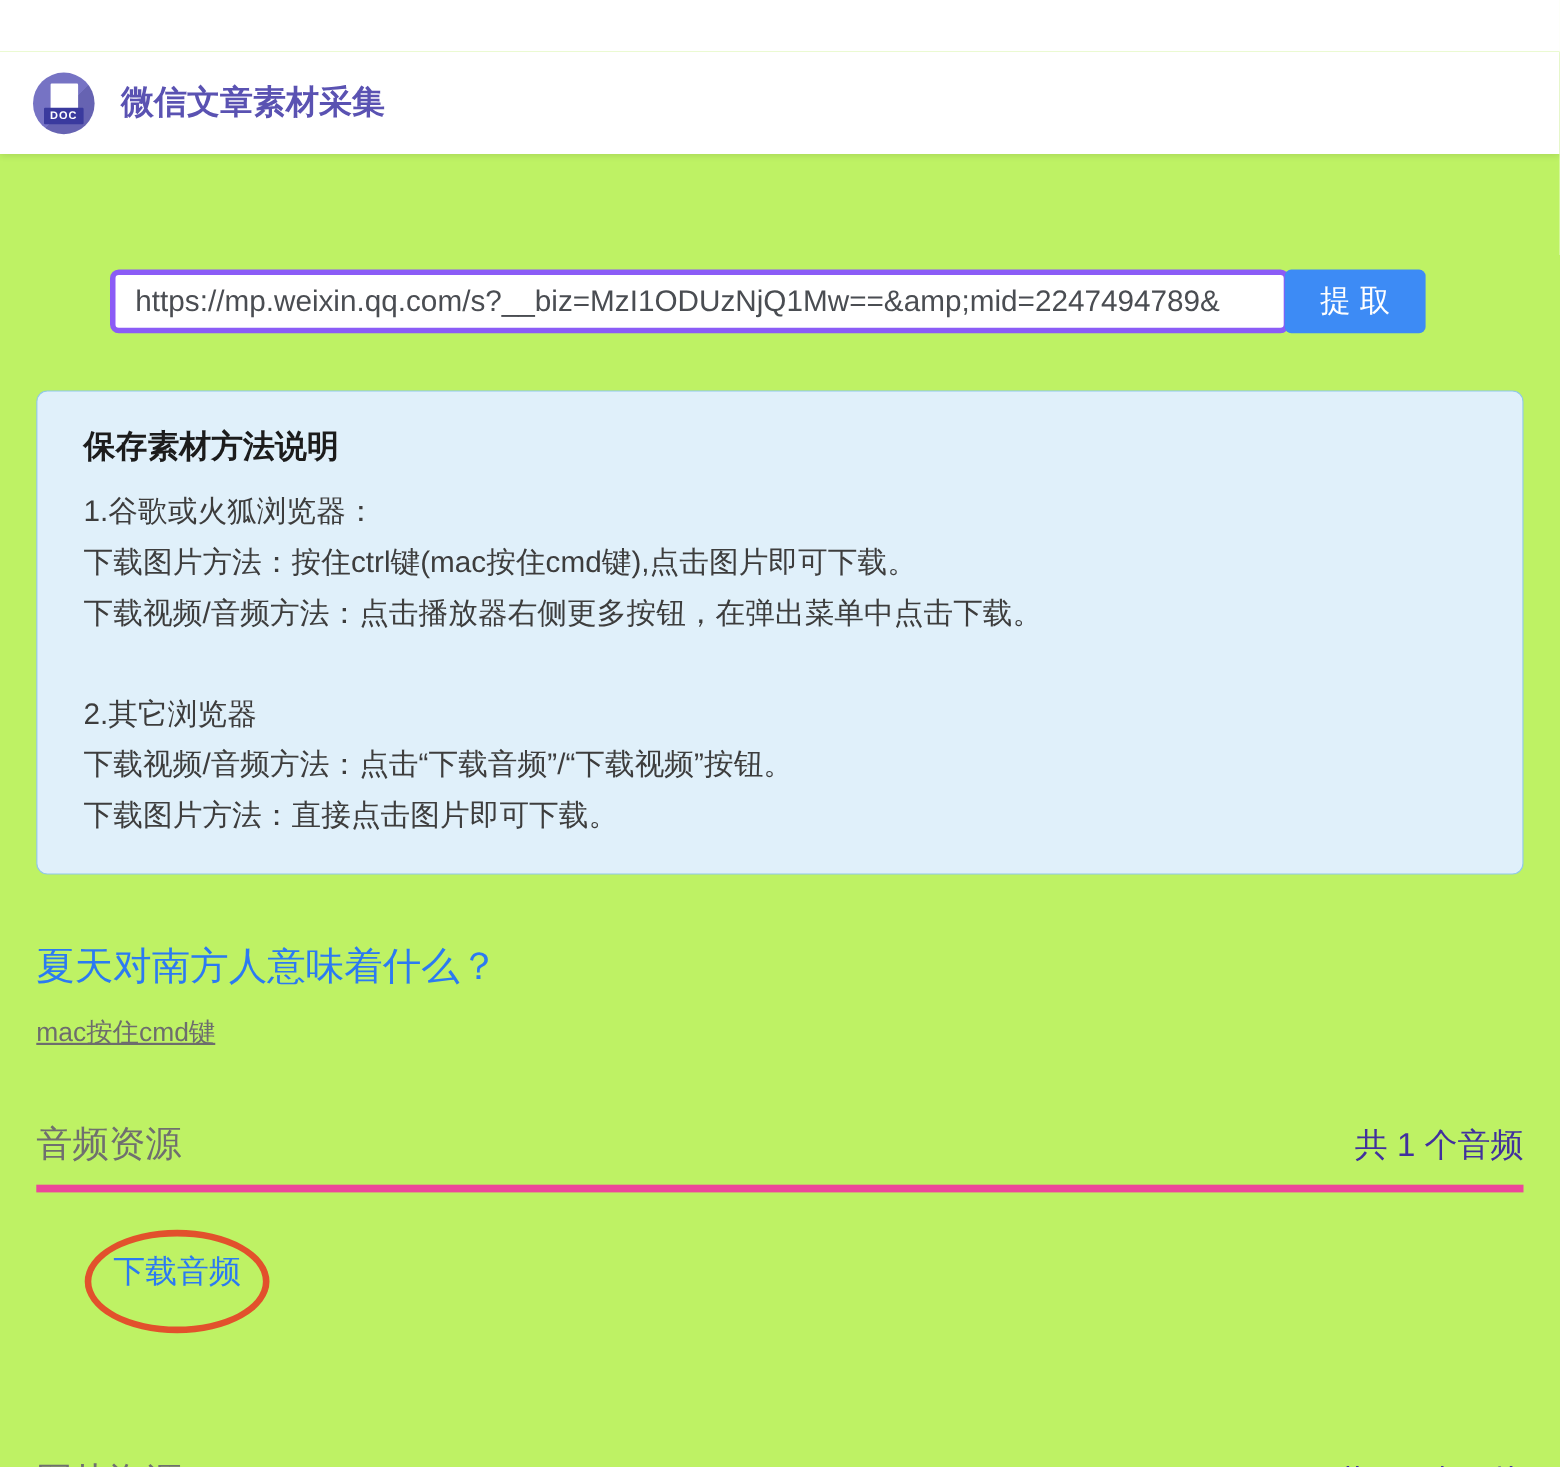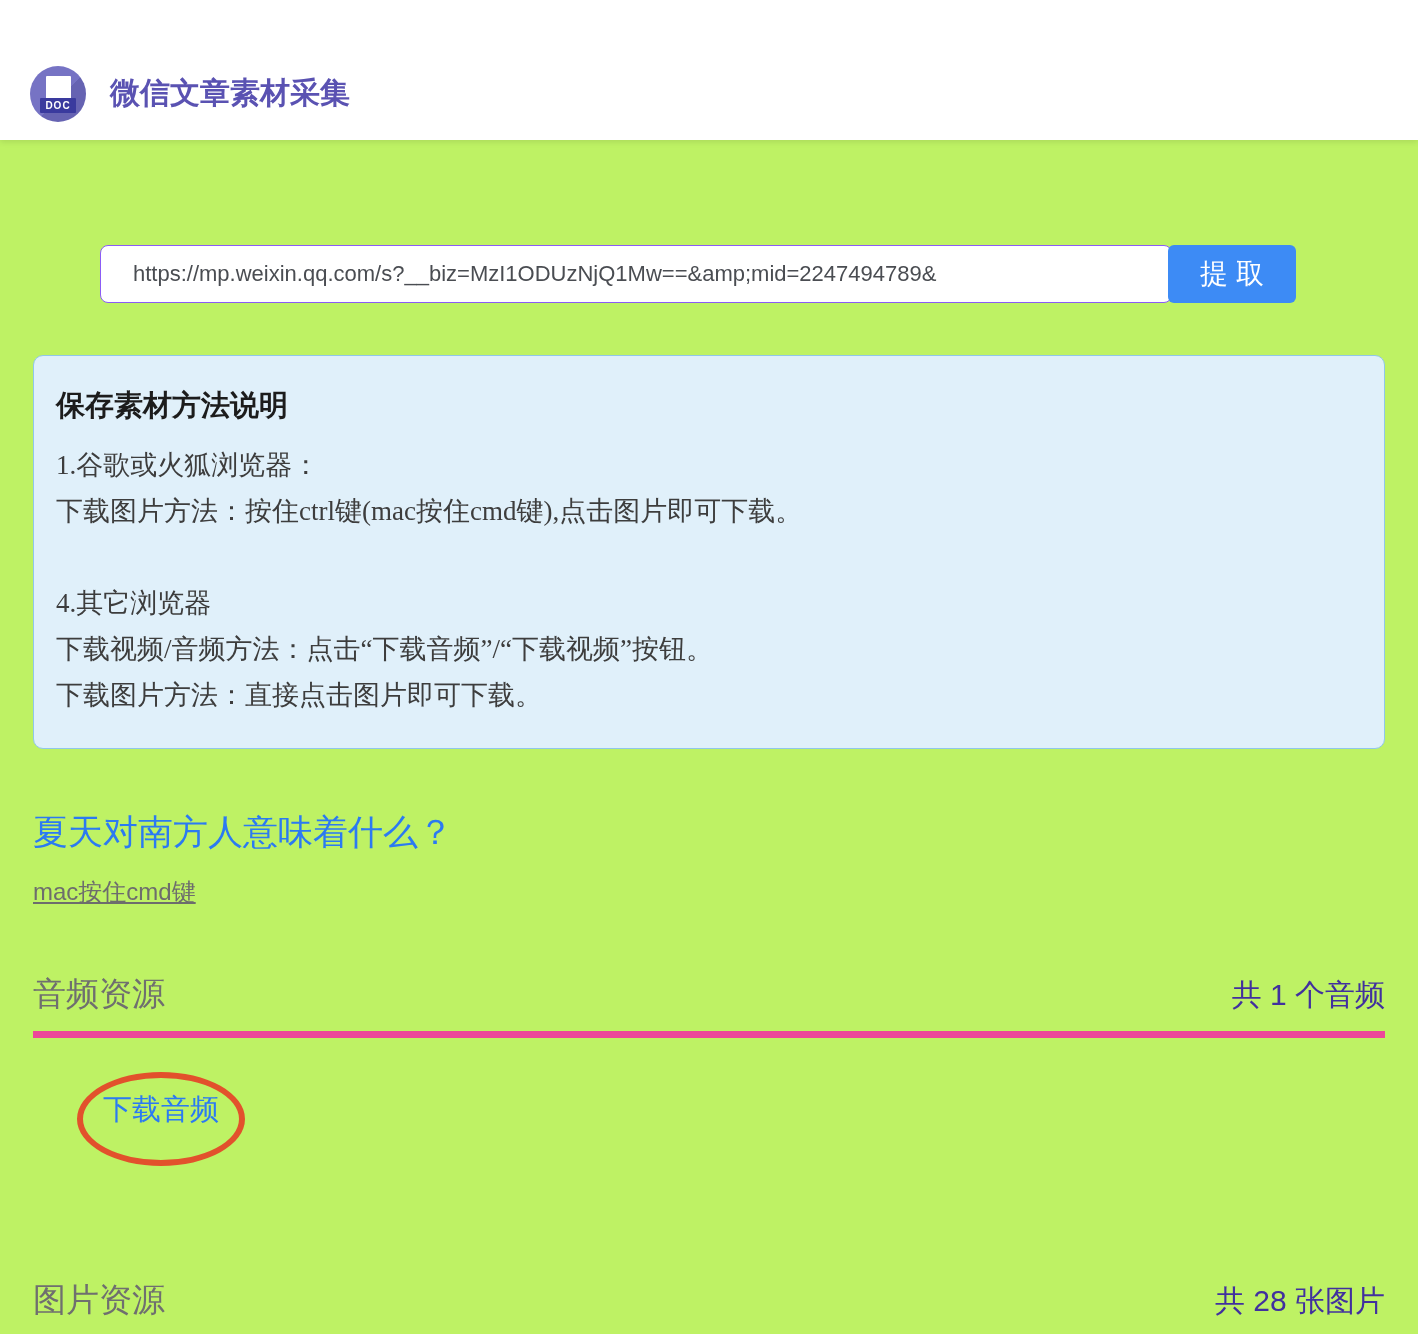--- a/index.html
+++ b/index.html
@@ -27,34 +27,34 @@
     display: flex; align-items: center; justify-content: center; letter-spacing: 1px;
     border-radius: 1px;
   }
   .app-title { margin-left: 24px; font-size: 30px; font-weight: 600; color: #5a52b2; }
 
   .main { padding: 0 33px; }
 
   
   .url-row { margin: 105px 0 0 67px; display: flex; align-items: center; }
   .url-input {
-    width: 1072px; height: 58px; background: #fff; border: 1px solid #8b5cf6;
-    border-radius: 8px; padding: 0 32px; font-size: 22px; color: #4a4d52;
+    width: 1072px; height: 58px; background: #fff; border: 5px solid #8b5cf6;
+    border-radius: 8px; padding: 0 18px; font-size: 27px; color: #4a4d52;
     font-family: "Liberation Sans", "DejaVu Sans", sans-serif; outline: none;
   }
   .extract-btn {
     width: 128px; height: 58px; margin-left: -4px; border: none; cursor: pointer;
     background: #3d8bf5; color: #fff; font-size: 28px; border-radius: 6px;
     font-family: "Liberation Sans", "DejaVu Sans", sans-serif; position: relative; z-index: 2;
   }
 
   
   .info-box {
     margin-top: 52px; background: #e0f0fa; border: 1px solid #90c7ea;
-    border-radius: 10px; padding: 30px 30px 30px 22px; font-family: Liberation Serif, serif;
+    border-radius: 10px; padding: 30px 30px 30px 42px;
   }
   .info-heading { font-size: 29px; font-weight: 700; color: #1c1c1c; margin-bottom: 16px; }
   .info-line { font-size: 27px; color: #3d3d3d; line-height: 46px; min-height: 46px; }
 
   
   .article-title {
     display: inline-block; margin-top: 60px; font-size: 35px; font-weight: 500;
     color: #2b7af2; text-decoration: none; cursor: pointer;
   }
   .original-link {
@@ -124,22 +124,23 @@
 
     <div class="url-row">
       <input class="url-input" type="text" value="https://mp.weixin.qq.com/s?__biz=MzI1ODUzNjQ1Mw==&amp;amp;mid=2247494789&amp;" style="">
       <button class="extract-btn">提 取</button>
     </div>
 
     <div class="info-box">
       <div class="info-heading">保存素材方法说明</div>
       <p class="info-line">1.谷歌或火狐浏览器：</p>
       <p class="info-line">下载图片方法：按住ctrl键(mac按住cmd键),点击图片即可下载。</p>
+      <p class="info-line">下载视频/音频方法：点击播放器右侧更多按钮，在弹出菜单中点击下载。</p>
       <p class="info-line"></p>
-      <p class="info-line">4.其它浏览器</p>
+      <p class="info-line">2.其它浏览器</p>
       <p class="info-line">下载视频/音频方法：点击“下载音频”/“下载视频”按钮。</p>
       <p class="info-line">下载图片方法：直接点击图片即可下载。</p>
     </div>
 
     <div>
       <a class="article-title">夏天对南方人意味着什么？</a>
       <br>
       <a class="original-link">mac按住cmd键</a>
     </div>
 

